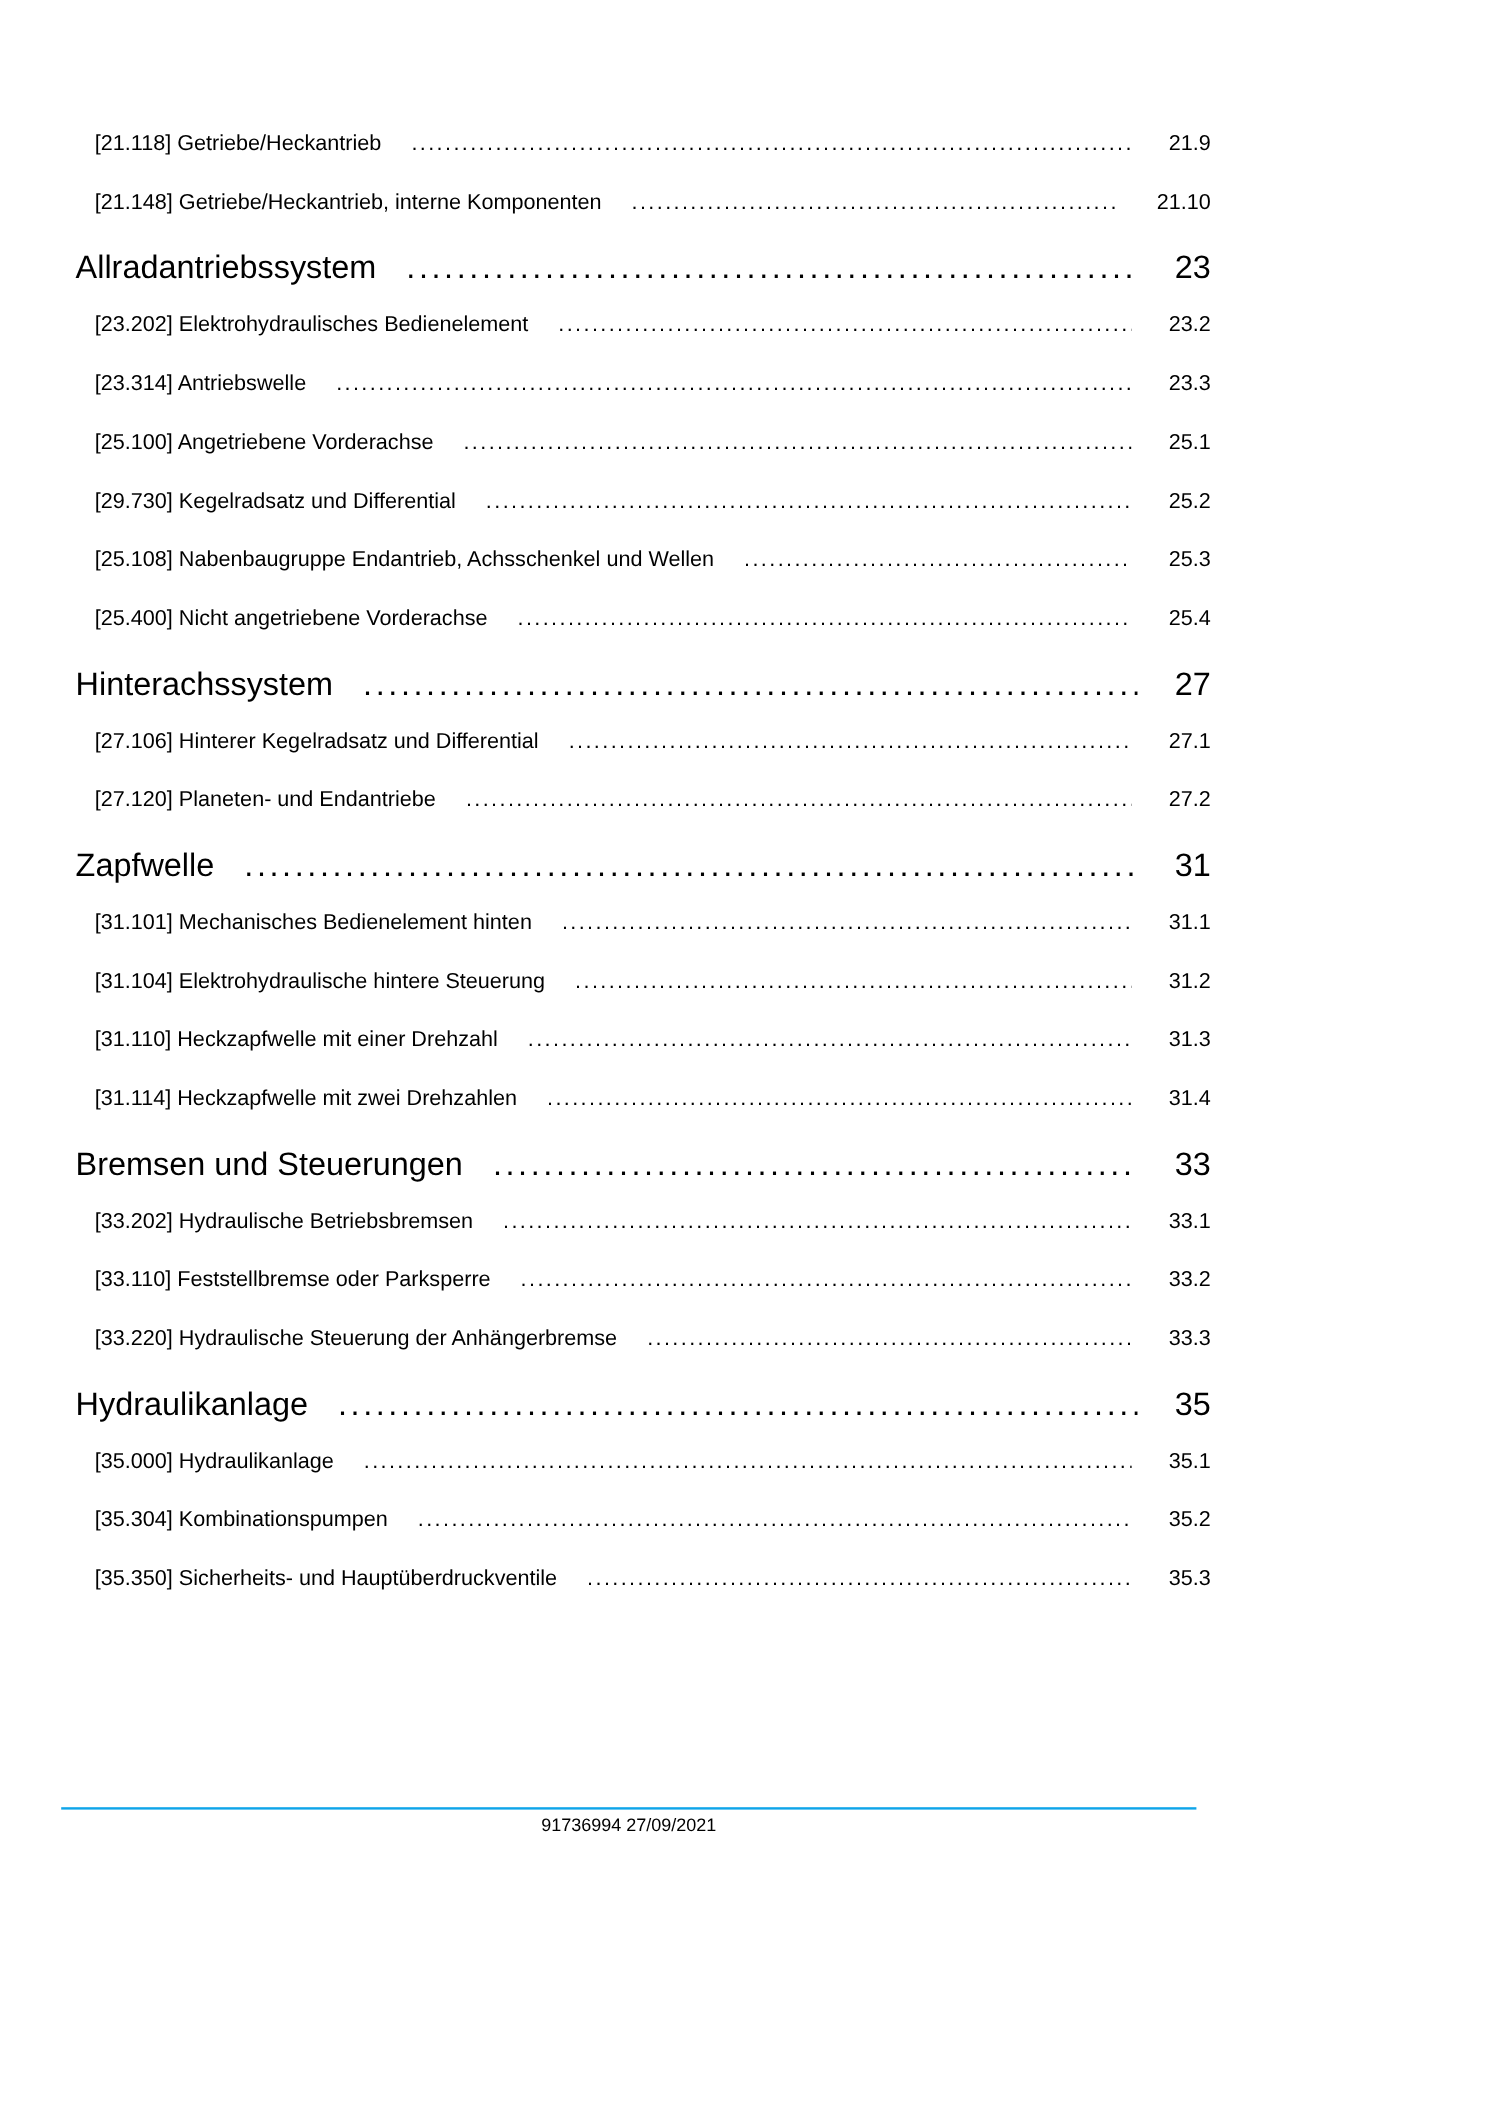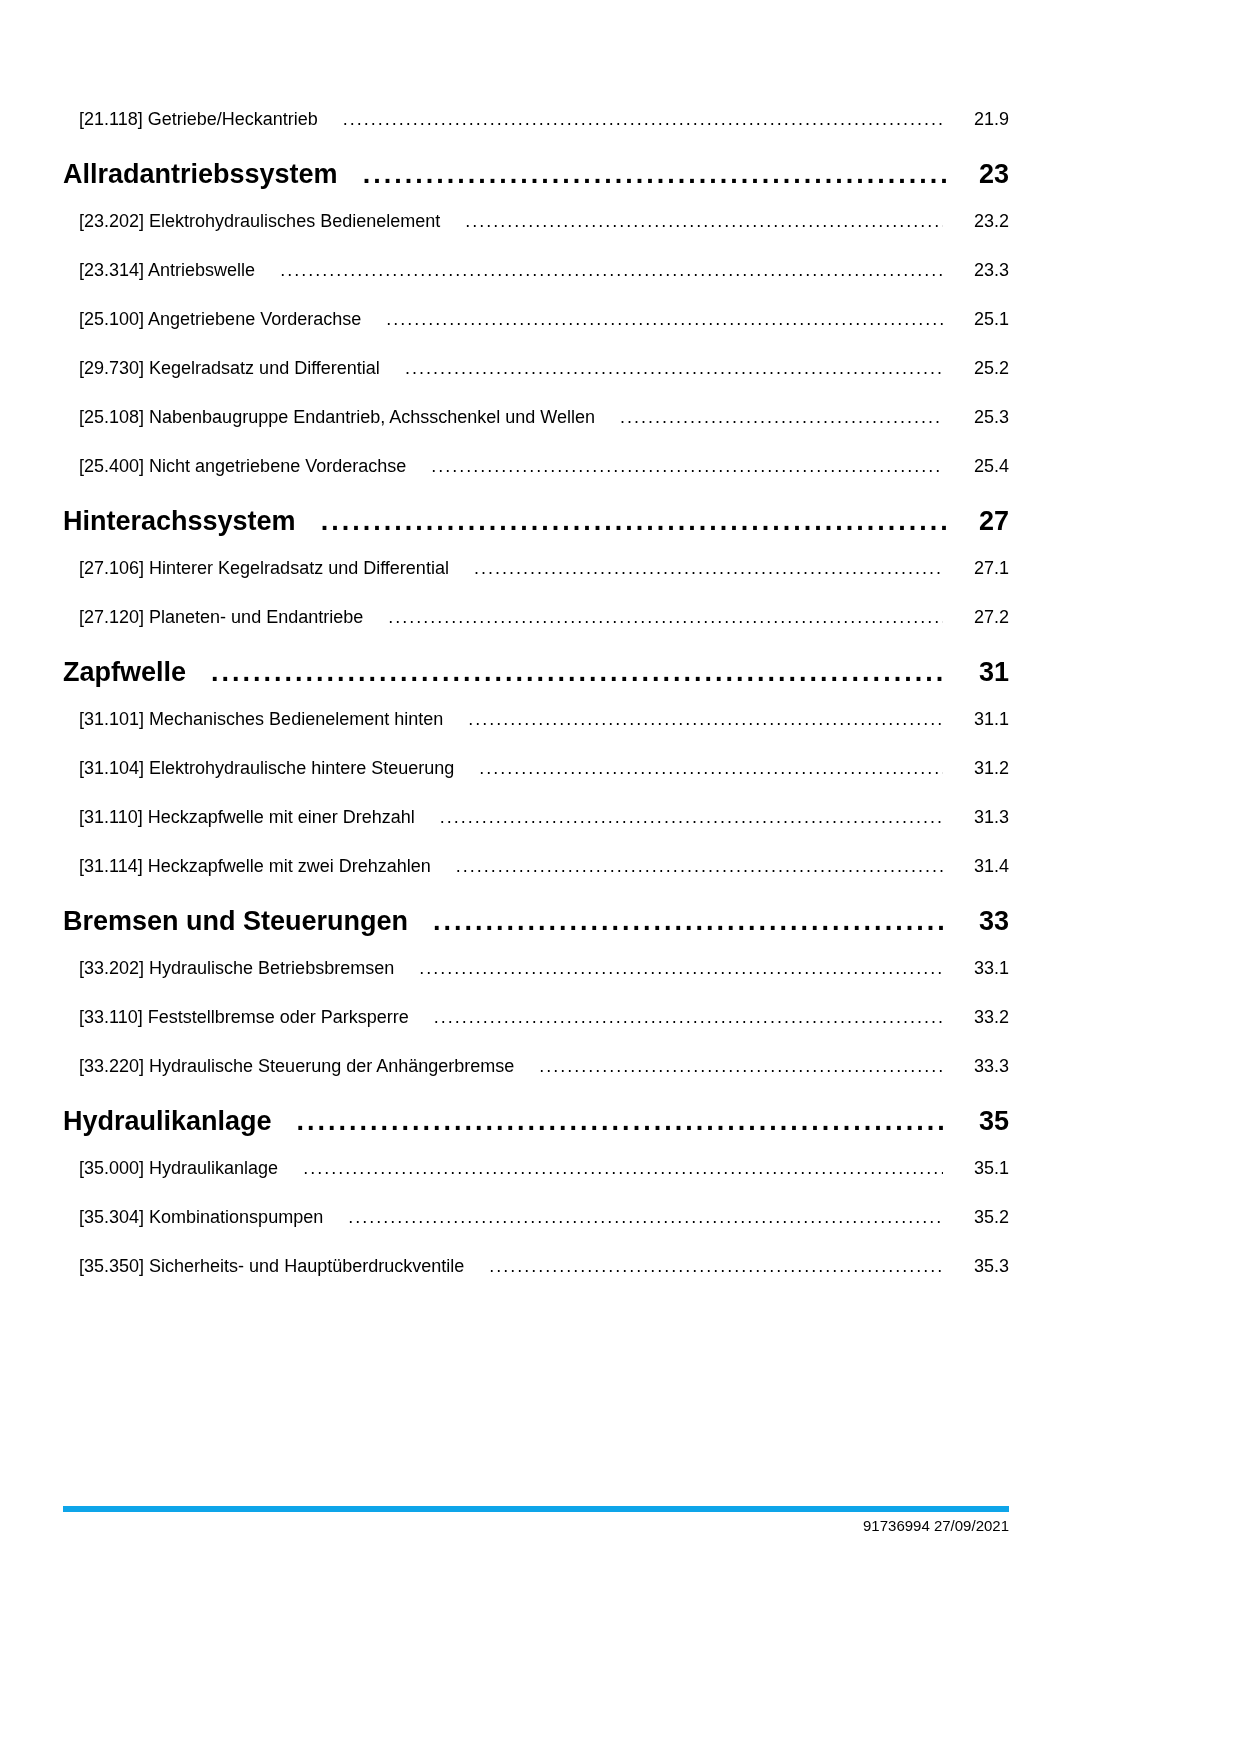--- a/index.html
+++ b/index.html
@@ -31,21 +31,20 @@
     font-size: 18px;
     line-height: 22px;
     margin-bottom: 27px;
     padding-left: 16px;
   }
   .toc-section {
     font-size: 27px;
     line-height: 34px;
     margin-top: 2px;
     margin-bottom: 19px;
-    font-weight: bold;
   }
   .toc-label {
     white-space: nowrap;
     flex: 0 0 auto;
   }
   .toc-leader {
     flex: 1 1 auto;
     overflow: hidden;
     white-space: nowrap;
     margin-left: 3px;
@@ -60,42 +59,47 @@
     letter-spacing: 3px;
   }
   .toc-page {
     white-space: nowrap;
     flex: 0 0 auto;
     margin-left: 6px;
     text-align: right;
   }
   .footer {
     position: absolute;
-    left: 63px;
+    left: 51px;
     top: 1506px;
     width: 946px;
-    border-top: 6px solid #0ea5e9;
-    text-align: right;
+    border-top: 2px solid #0ea5e9;
+    text-align: center;
     padding-top: 5px;
     font-size: 15px;
     line-height: 18px;
   }
 </style>
 </head>
 <body>
 
 <div class="page">
 
   <div class="toc">
   <div class="toc-row toc-sub">
     <span class="toc-label">[21.118] Getriebe/Heckantrieb</span>
     <span class="toc-leader"></span>
     <span class="toc-page">21.9</span>
   </div>
 
+  <div class="toc-row toc-sub">
+    <span class="toc-label">[21.148] Getriebe/Heckantrieb, interne Komponenten</span>
+    <span class="toc-leader"></span>
+    <span class="toc-page">21.10</span>
+  </div>
 
   <div class="toc-row toc-section">
     <span class="toc-label">Allradantriebssystem</span>
     <span class="toc-leader"></span>
     <span class="toc-page">23</span>
   </div>
 
 
   <div class="toc-row toc-sub">
     <span class="toc-label">[23.202] Elektrohydraulisches Bedienelement</span>

